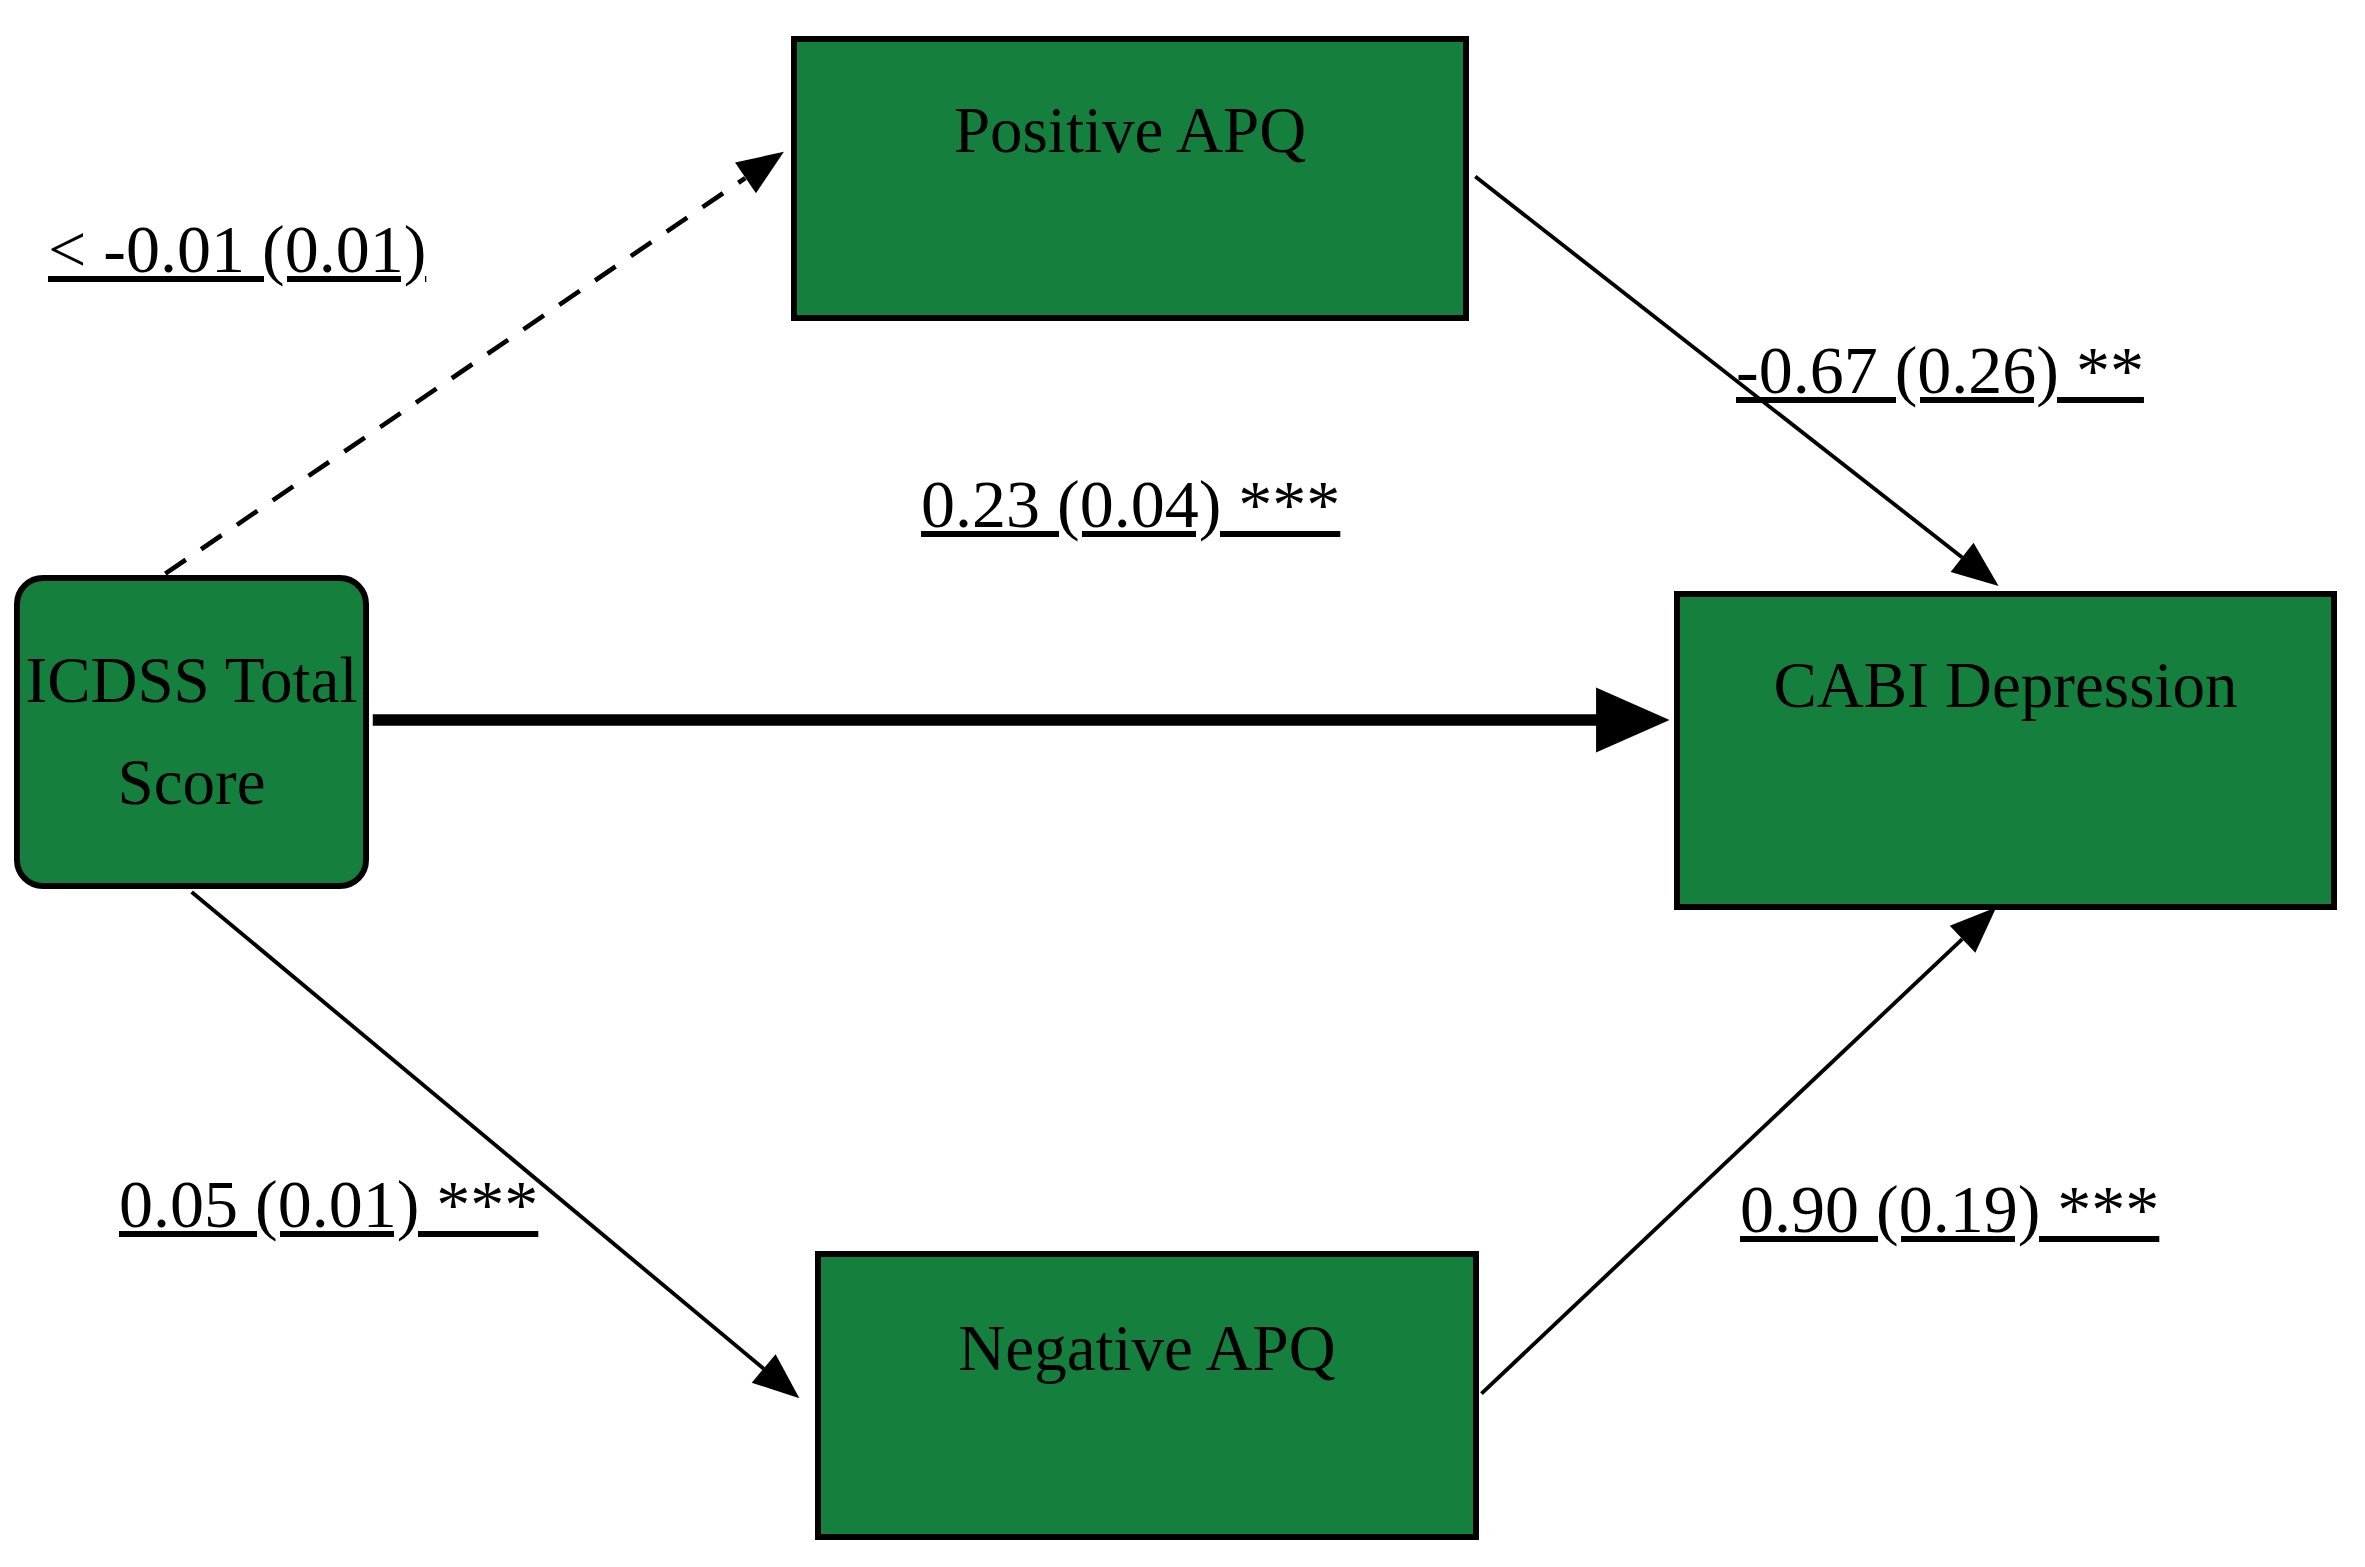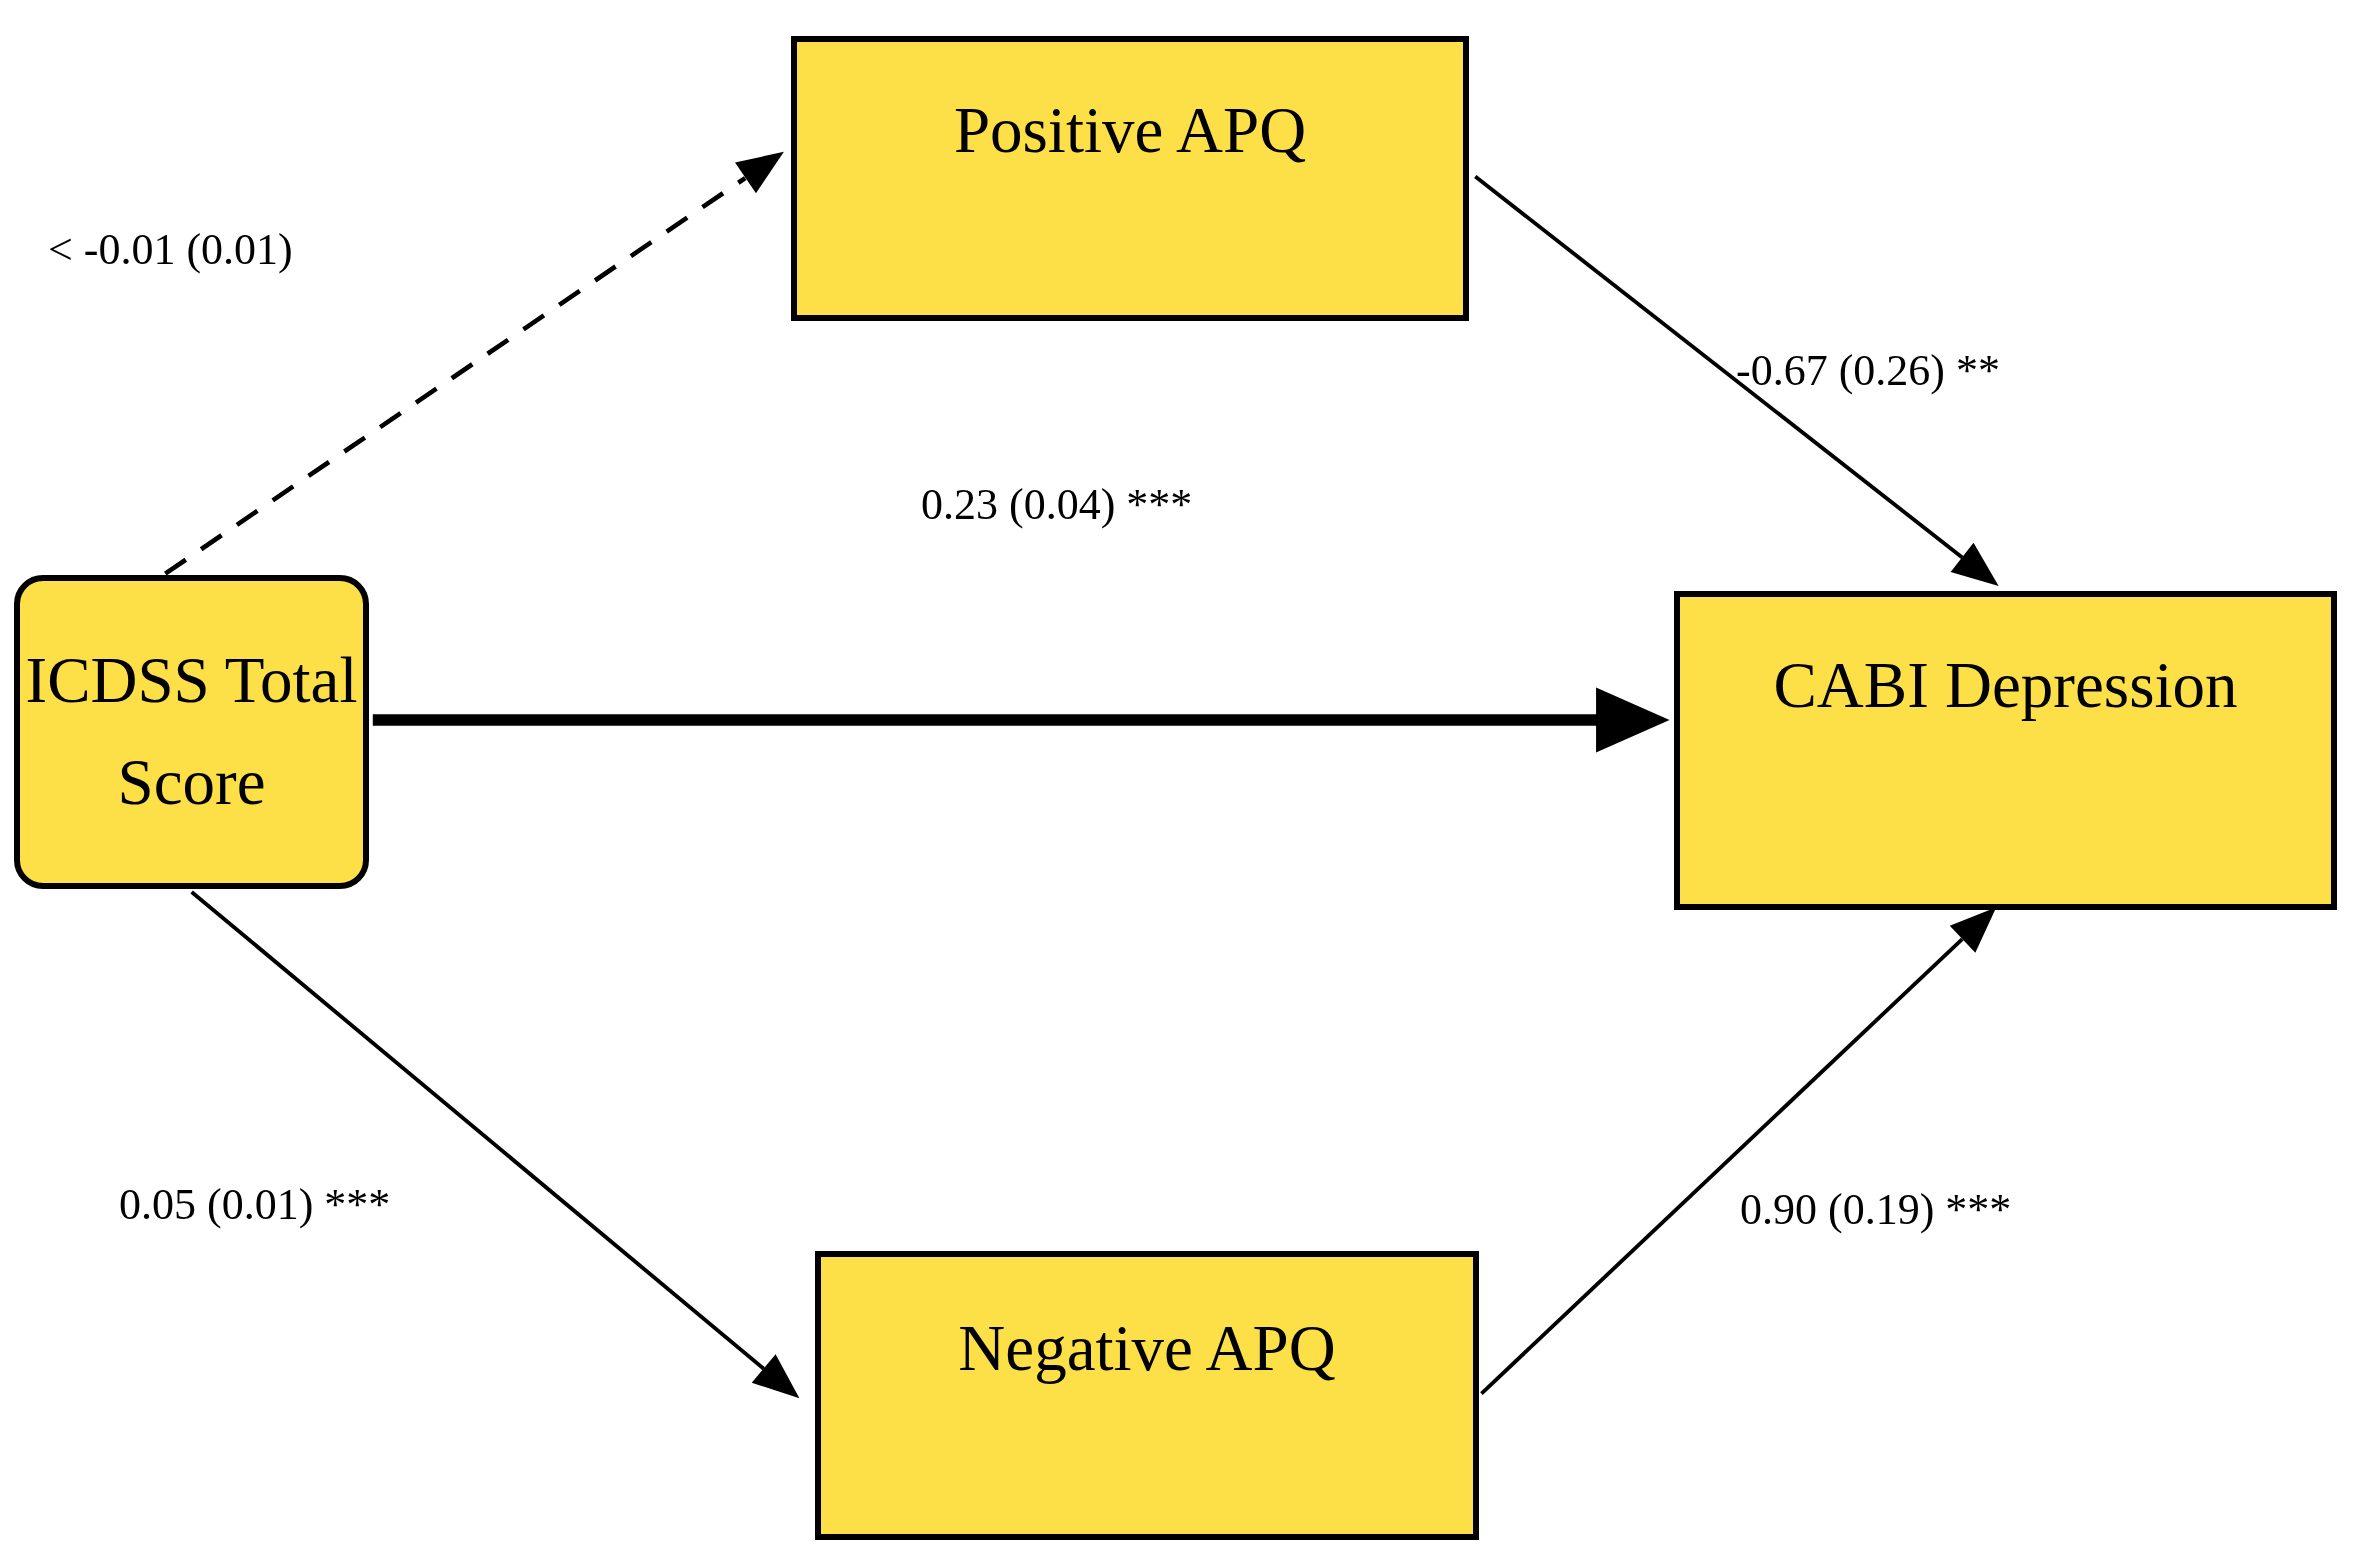--- a/index.html
+++ b/index.html
@@ -19,36 +19,37 @@
   #arrow-layer {
     position: absolute;
     left: 0;
     top: 0;
     z-index: 1;
   }
   .node {
     position: absolute;
     box-sizing: border-box;
     border: 6.2px solid #000000;
-    background: #fde047;
+    background: #15803d;
     z-index: 2;
     text-align: center;
     font-size: 65px;
     line-height: 102px;
   }
   .node-icdss    { left: 14px;   top: 575px;  width: 355px; height: 314px; padding-top: 48px; border-radius: 29px; }
   .node-positive { left: 791px; top: 36px;   width: 678px; height: 285px; padding-top: 37px; }
   .node-negative { left: 815px; top: 1251px; width: 664px; height: 289px; padding-top: 40px; }
   .node-cabi     { left: 1674px; top: 591px;  width: 663px; height: 319px; padding-top: 37px; }
   .coef-label {
     position: absolute;
     z-index: 3;
-    font-size: 44px;
+    font-size: 68px;
     line-height: 77px;
     white-space: nowrap;
+    text-decoration: underline;
   }
   .lbl-a { left: 48px;   top: 211px;  }
   .lbl-b { left: 921px; top: 466px;  }
   .lbl-c { left: 1736px; top: 300px; margin-top: 32px;  }
   .lbl-d { left: 107px;  top: 1166px; margin-left: 12px; }
   .lbl-e { left: 1704px; top: 1171px; margin-left: 36px; }
 </style>
 </head>
 <body>
 

